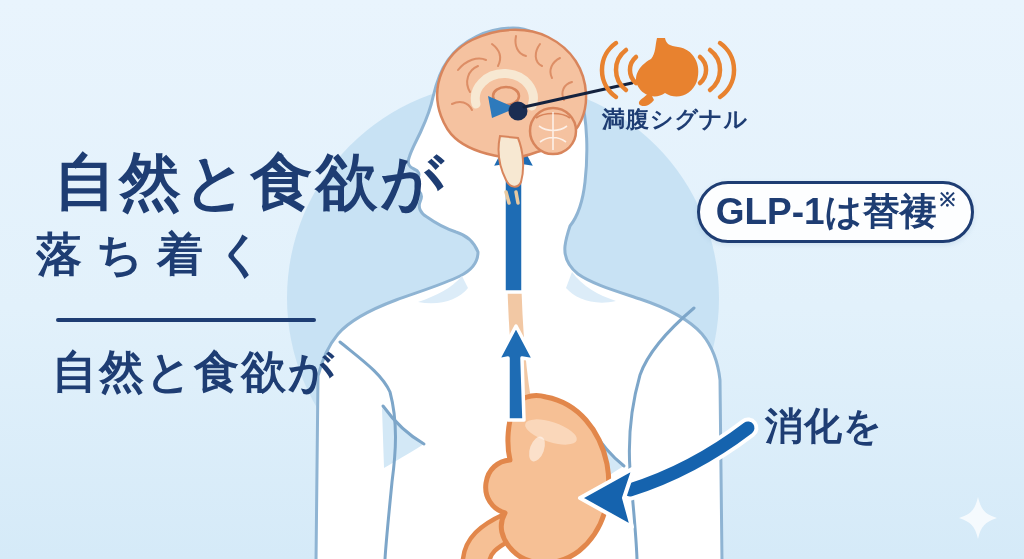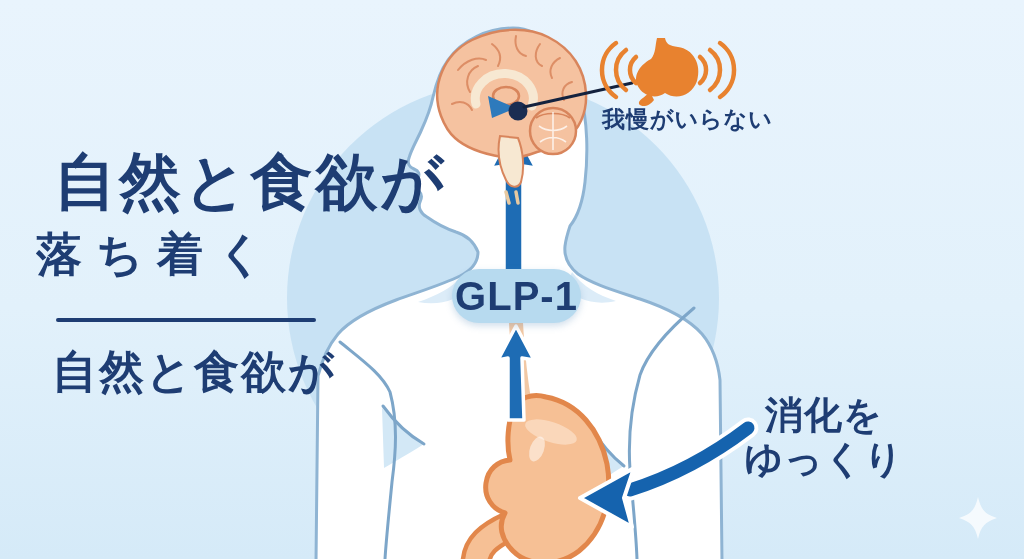--- a/index.html
+++ b/index.html
@@ -22,21 +22,21 @@
     color:var(--navy,#1e3d73);font-weight:800;font-size:37px;
     box-shadow:0 2px 5px rgba(110,150,190,.18);
   }
   .badge .sup{font-size:19px;position:relative;top:-13px;margin-left:3px;}
   .glp1-pill{
     position:absolute;left:452px;top:269px;width:129px;height:54px;border-radius:27px;
     background:var(--pill-bg,#b7daef);display:flex;align-items:center;justify-content:center;
     color:var(--navy,#1e3d73);font-weight:800;font-size:40px;letter-spacing:1px;
     box-shadow:0 3px 7px rgba(90,140,185,.28);
   }
-  .digestion{left:736px;top:393px;width:176px;font-size:38px;line-height:1.17;text-align:center;letter-spacing:1px;white-space:normal;}
+  .digestion{left:736px;top:404px;width:176px;font-size:38px;line-height:1.17;text-align:center;letter-spacing:1px;white-space:normal;}
   
   .c-circle{fill:var(--circle,#c8e2f4);}
   .c-body{fill:#ffffff;stroke:var(--body-outline,#8fb4d3);stroke-width:3;stroke-linejoin:round;}
   .c-line{fill:none;stroke:#7da6c9;stroke-width:3;stroke-linecap:round;}
   .c-shade{fill:#d3e8f6;}
   .c-shade2{fill:#dcecf8;}
   .c-brain{fill:var(--brain-fill,#f5c2a0);stroke:var(--brain-stroke,#d8855c);stroke-width:2.5;}
   .c-gyri{fill:none;stroke:var(--brain-stroke,#d8855c);stroke-width:2;opacity:.85;stroke-linecap:round;}
   .c-cream{fill:#f7e8d2;stroke:var(--brain-stroke,#d8855c);stroke-width:2;}
   .c-eso{fill:none;stroke:var(--esophagus,#f2c8a4);stroke-width:14;stroke-linecap:round;}
@@ -140,25 +140,25 @@
     </g>
 
     <path d="M 978,497 C 981,510 985,514 997,518 C 985,522 981,526 978,539 C 975,526 971,522 959,518 C 971,514 975,510 978,497 Z" fill="#ffffff" opacity="0.75"></path>
   </svg>
 
   <div class="txt headline-line1">自然と食欲が</div>
   <div class="txt headline-line2">落ち着く</div>
   <div class="divider"></div>
   <div class="txt subline">自然と食欲が</div>
 
-  <div class="txt satiety-label">我慢がいらない</div>
+  <div class="txt satiety-label">満腹シグナル</div>
 
+  <div class="badge">
+    <span>GLP-1は替褄</span>
+      <span class="sup">※</span>
+  </div>
 
-  <div class="glp1-pill">
-    <span>GLP-1</span>
-  </div>
 
   <div class="txt digestion">
     <span>消化を</span><br>
-    <span>ゆっくり</span>
   </div>
 
 </div>
 
 </body></html>

